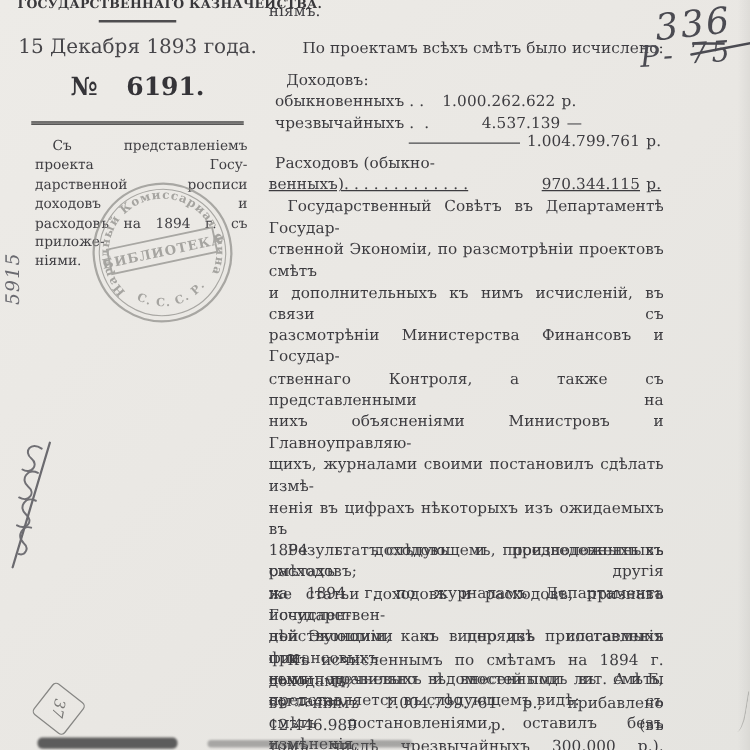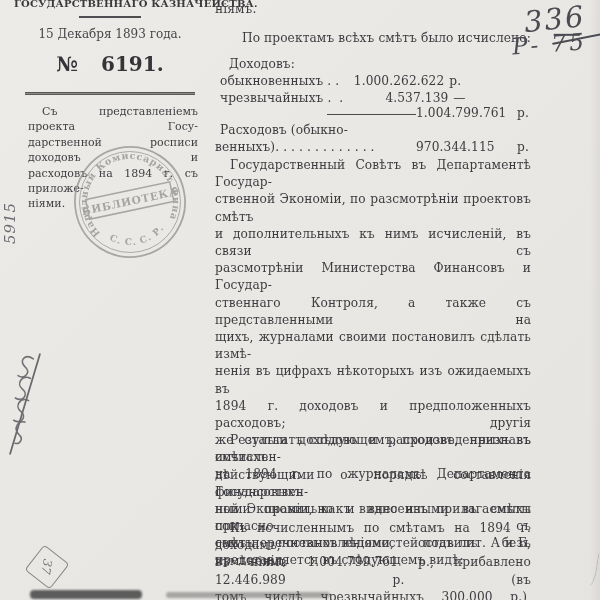--- a/index.html
+++ b/index.html
@@ -12,21 +12,21 @@
   .page::after {
     content:""; position:absolute; top:0; right:0; width:10px; height:100%;
     background: linear-gradient(to right, rgba(0,0,0,0), rgba(0,0,0,0.05));
     pointer-events:none;
   }
 
   
   .left-col { position:absolute; left:14px; top:-2px; width:192px; text-align:center; }
   .lc-header { font-weight:bold; font-size:10px; letter-spacing:0.2px; white-space:nowrap; color:#39383b; }
   .rule-short { width:62px; height:2px; background:#4e4d4f; margin:7px auto 0 auto; }
-  .lc-date { margin-top:9px; font-size:12px; color:#47464a; }
+  .lc-date { margin-top:9px; font-size:16px; color:#47464a; }
   .lc-number { margin-top:11px; font-size:20px; font-weight:bold; word-spacing:16px; color:#353438; }
   .rule-long { width:170px; height:3px; margin:16px auto 0 auto;
     background: linear-gradient(to bottom, #3f3e3e 0%, #8b8a88 50%, #454444 100%); }
   .lc-summary { margin-top:9px; padding:0 8px 0 14px; text-align:left;
     font-size:11px; line-height:15.4px; color:#3f3e42; }
   .lc-summary .sline { text-align:justify; text-align-last:justify; }
   .lc-summary .sline:first-child { text-indent:14px; }
   .lc-summary .sline:last-child { text-align-last:left; }
 
   
@@ -40,21 +40,21 @@
   .rrow { position:absolute; left:0; right:0; line-height:15px; }
   .indent1 { text-indent:15px;text-align:right; }
   .acct-row { display:flex; align-items:baseline; }
   .acct-label { white-space:pre; padding-left:5px; }
   .fill { flex:1; min-width:0; }
   .acct-num { width:105px; text-align:right; white-space:nowrap; flex:none; }
   .acct-unit { width:14px; padding-left:5px; white-space:nowrap; flex:none; }
   .acct-tail { width:84px; flex:none; }
   .total-indent { width:112px; flex:none; }
   .total-rule { flex:1; align-self:center; border-top:1.6px solid #4a4a4c; margin-top:2px; }
-  .total-num { width:96px; white-space:nowrap; flex:none; }
+  .total-num { width:96px; text-align:right; white-space:nowrap; flex:none; }
 
   .para { position:absolute; left:0; right:0; }
   .jline { text-align:justify; text-align-last:justify; line-height:17.2px; white-space:normal; }
   .para .jline:first-child { text-indent:15px; }
   .para .jline:last-child { text-align-last:left; }
 
   
   .hw { position:absolute; font-style:italic; color:#4b4b52; }
   .hw-336 { left:524px; top:2px; font-size:29px; transform:rotate(-6deg); letter-spacing:2px; }
   .hw-336 .tail { position:absolute; left:28px; top:33px; width:26px; height:2px;
@@ -137,33 +137,34 @@
       </div>
 
     <div class="rrow acct-row" style="top:106px;">
       <span class="total-indent"></span>
       <span class="total-rule"></span>
       <span class="total-num">1.004.799.761</span>
       <span class="acct-unit">р.</span>
     </div>
 
     <div class="rrow" style="top:123px; padding-left:5px;">Расходовъ (обыкно-</div>
-    <div class="rrow acct-row" style="top:140px;">
+    <div class="rrow acct-row" style="top:140px;text-decoration:underline;">
       <span class="acct-label" style="padding-left:0;">венныхъ). . . . . . . . . . . . .</span>
       <span class="fill"></span>
       <span class="total-num">970.344.115</span>
       <span class="acct-unit">р.</span>
     </div>
 
     <div class="para" style="top:157px;">
         <div class="jline">Государственный Совѣтъ въ Департаментѣ Государ-</div>
         <div class="jline">ственной Экономіи, по разсмотрѣніи проектовъ смѣтъ</div>
         <div class="jline">и дополнительныхъ къ нимъ исчисленій, въ связи съ</div>
         <div class="jline">разсмотрѣніи Министерства Финансовъ и Государ-</div>
         <div class="jline">ственнаго Контроля, а также съ представленными на</div>
+        <div class="jline">нихъ объясненіями Министровъ и Главноуправляю-</div>
         <div class="jline">щихъ, журналами своими постановилъ сдѣлать измѣ-</div>
         <div class="jline">ненія въ цифрахъ нѣкоторыхъ изъ ожидаемыхъ въ</div>
         <div class="jline">1894 г. доходовъ и предположенныхъ расходовъ; другія</div>
         <div class="jline">же статьи доходовъ и расходовъ, признавъ исчислен-</div>
         <div class="jline">дѣйствующими о порядкѣ составленія финансовыхъ</div>
         <div class="jline">ными правильно и внесенными въ смѣты согласно съ</div>
         <div class="jline">смѣтъ постановленіями, оставилъ безъ измѣненія,</div>
       </div>
     <div class="para" style="top:432px;">
         <div class="jline">Результатъ слѣдующемъ, произведенныхъ въ смѣтахъ</div>

